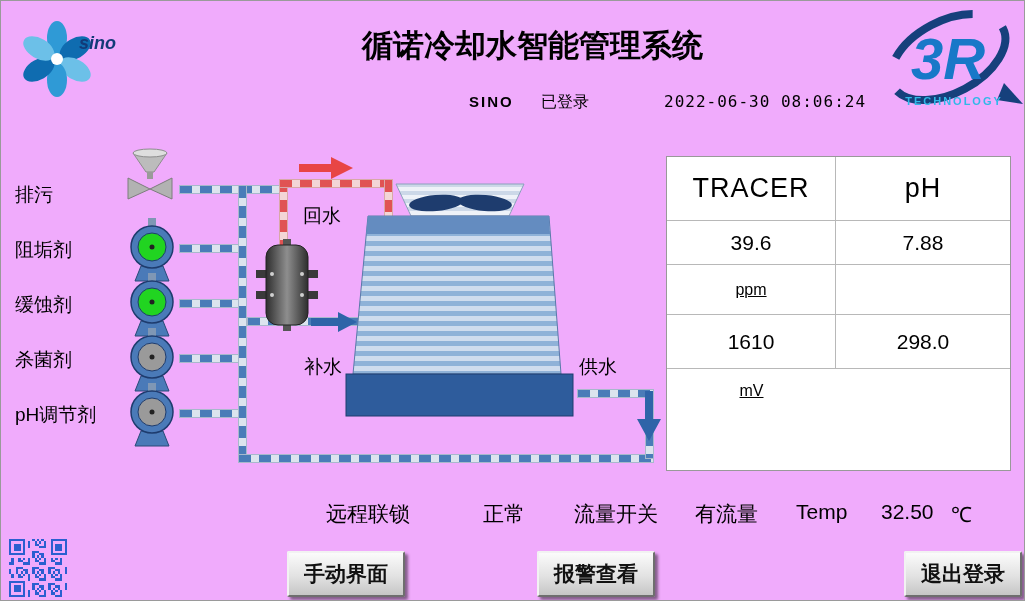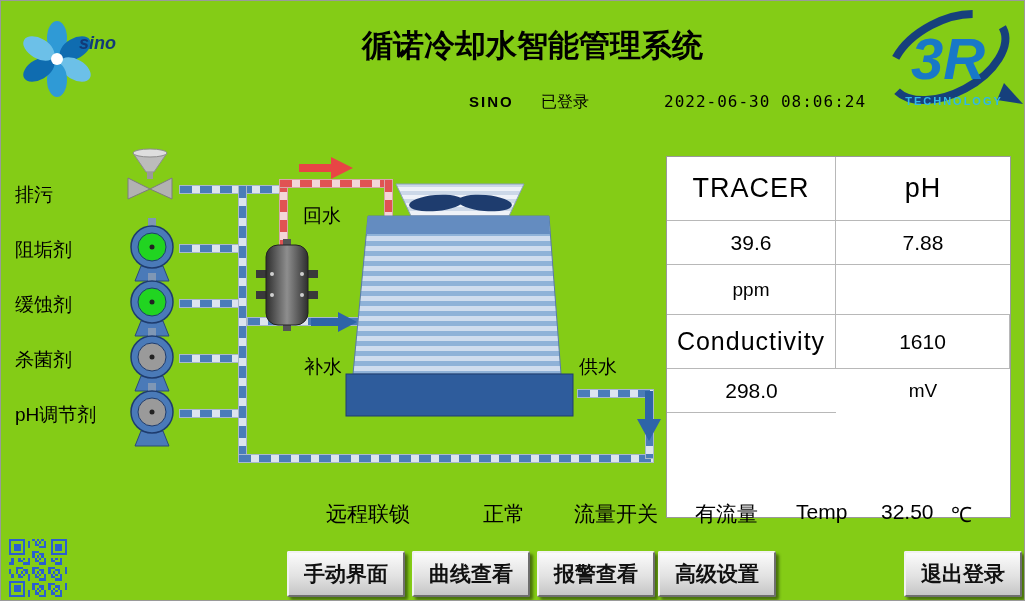--- a/index.html
+++ b/index.html
@@ -1,46 +1,46 @@
 <!DOCTYPE html>
 <html><head>
 <meta charset="utf-8">
 <style>
   html,body{margin:0;padding:0;background:#cfcfcf;font-family:"Liberation Sans",sans-serif;}
-  #app{position:relative;width:1025px;height:601px;background:#84cc16;border:1px solid #9a9a9a;
+  #app{position:relative;width:1025px;height:601px;background:#f0abfc;border:1px solid #9a9a9a;
        box-sizing:border-box;overflow:hidden;margin:0 auto;}
   .abs{position:absolute;}
   
   .title{position:absolute;left:0;right:0;top:24px;text-align:center;font-size:31px;font-weight:700;color:#000;margin-left:40px;}
   .user{position:absolute;left:468px;top:92px;font-size:15px;letter-spacing:2px;color:#000;font-weight:700;}
   .login{position:absolute;left:540px;top:91px;font-size:16px;color:#000;}
   .datetime{position:absolute;left:663px;top:91px;font-size:16px;color:#000;
             font-family:"DejaVu Sans Mono",monospace;letter-spacing:1px;}
   
   .chem-label{position:absolute;left:14px;width:106px;font-size:19px;color:#000;}
   
   .pipe{position:absolute;box-sizing:border-box;}
   .pipe.h{height:9px;border:1px solid #a8b8cc;
      background:repeating-linear-gradient(90deg,#4a7cb8 0 12px,#dce4ee 12px 20px);}
   .pipe.v{width:9px;border:1px solid #a8b8cc;
      background:repeating-linear-gradient(180deg,#4a7cb8 0 12px,#dce4ee 12px 20px);}
   .pipe.red.h{border-color:#d8a8a8;background:repeating-linear-gradient(90deg,#e05353 0 12px,#f3d6d6 12px 20px);}
   .pipe.red.v{border-color:#d8a8a8;background:repeating-linear-gradient(180deg,#e05353 0 12px,#f3d6d6 12px 20px);}
   .flow-label{position:absolute;font-size:19px;color:#000;}
   
-  #panel{position:absolute;left:665px;top:155px;width:345px;height:362px;border:1px solid #999;
+  #panel{position:absolute;left:665px;top:155px;width:345px;height:315px;border:1px solid #999;
          box-sizing:border-box;display:grid;grid-template-columns:169px 1fr;
          grid-template-rows:64px 44px 50px 54px 44px 57px;background:#fff;}
   #panel .cell{border-right:1px solid #b8b8b8;border-bottom:1px solid #b8b8b8;display:flex;
          align-items:center;justify-content:center;color:#000;}
   #panel .cell.last-col{border-right:none;}
   #panel .cell.last-row{border-bottom:none;}
   .m-name{font-size:27px;letter-spacing:1px;}
   .m-val{font-size:21px;}
-  .m-unit{font-size:19px;}
+  .m-unit{font-size:16px;text-decoration:underline;}
   
   .stat{position:absolute;top:499px;font-size:21px;color:#000;}
   
   .hmi-btn{position:absolute;top:550px;width:118px;height:46px;font-size:21px;font-weight:600;color:#111;
      font-family:"Liberation Sans",sans-serif;
      background:linear-gradient(180deg,#fbfbfb 0%,#e2e2e2 55%,#c6c6c6 100%);
      border:2px solid;border-color:#f2f2f2 #6e6e6e #6e6e6e #f2f2f2;border-radius:2px;
      box-shadow:3px 3px 3px rgba(0,0,0,0.45);cursor:pointer;text-align:center;}
   svg text{font-family:"Liberation Sans",sans-serif;}
 </style>
@@ -185,38 +185,35 @@
   <div class="flow-label" style="left:303px;top:353px">补水</div>
   <div class="flow-label" style="left:578px;top:353px">供水</div>
 
   <div id="panel">
     <div class="cell m-name">TRACER</div>
     <div class="cell m-name last-col">pH</div>
     <div class="cell m-val">39.6</div>
     <div class="cell m-val last-col">7.88</div>
     <div class="cell m-unit">ppm</div>
     <div class="cell m-unit last-col"></div>
-    <div class="cell m-name" style="font-size:25px">Conductivity</div>
     <div class="cell m-val">1610</div>
     <div class="cell m-val last-col">298.0</div>
     <div class="cell m-unit last-col last-row">mV</div>
   </div>
 
   <span class="stat" style="left:325px">远程联锁</span>
   <span class="stat" style="left:482px">正常</span>
   <span class="stat" style="left:573px">流量开关</span>
   <span class="stat" style="left:694px">有流量</span>
   <span class="stat" style="left:795px">Temp</span>
   <span class="stat" style="left:880px">32.50</span>
   <span class="stat" style="left:950px">℃</span>
 
   <button class="hmi-btn" style="left:286px">手动界面</button>
-  <button class="hmi-btn" style="left:411px">曲线查看</button>
   <button class="hmi-btn" style="left:536px">报警查看</button>
-  <button class="hmi-btn" style="left:657px">高级设置</button>
   <button class="hmi-btn" style="left:903px">退出登录</button>
 
   <svg id="qr-svg" class="abs" style="left:8px;top:538px;shape-rendering:crispEdges" width="58" height="58" viewBox="0 0 25 25">
     <g fill="#2a5fd0">
       <path d="M0 0h7v7h-7z M1 1h5v5h-5z M2 2h3v3h-3z" fill-rule="evenodd"></path>
       <path d="M18 0h7v7h-7z M19 1h5v5h-5z M20 2h3v3h-3z" fill-rule="evenodd"></path>
       <path d="M0 18h7v7h-7z M1 19h5v5h-5z M2 20h3v3h-3z" fill-rule="evenodd"></path>
     </g>
   <g fill="#2a5fd0">
         <rect x="10" y="0" width="1" height="1"></rect>

